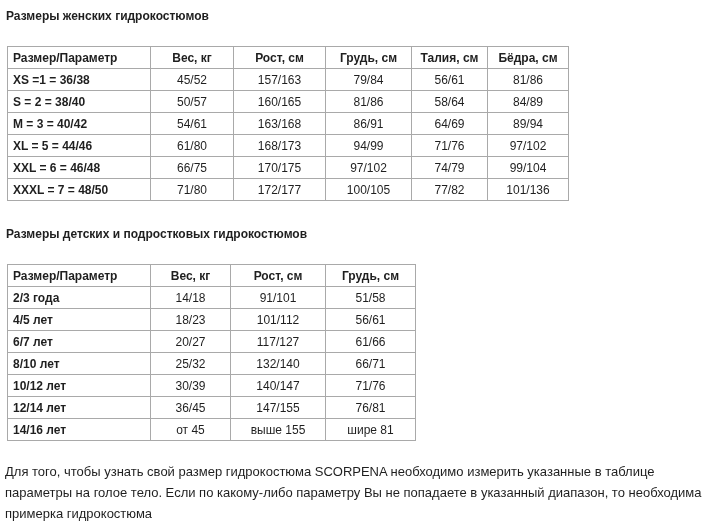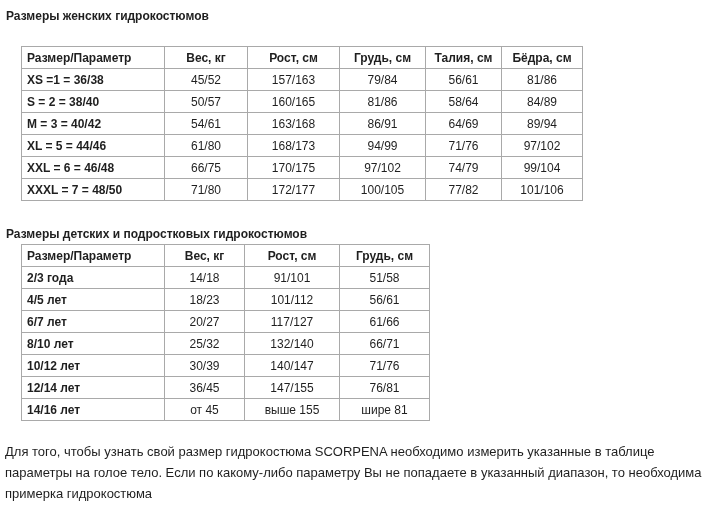--- a/index.html
+++ b/index.html
@@ -18,25 +18,25 @@
   .page {
     padding: 0 4px 0 5px;
   }
   .section-title {
     font-size: 12px;
     font-weight: bold;
     line-height: 15px;
     margin: 0 0 0 1px;
   }
   .section-title.women { padding-top: 9px; margin-bottom: 22px; }
-  .section-title.kids  { padding-top: 26px; margin-bottom: 2px; }
+  .section-title.kids  { padding-top: 26px; margin-bottom: 22px; }
   table.size-table {
     border-collapse: collapse;
     table-layout: fixed;
-    margin-left: 16px;
+    margin-left: 2px;
   }
   table.size-table th,
   table.size-table td {
     border: 1px solid #a9a9a9;
     height: 22px;
     font-size: 12px;
     padding: 0 2px;
     text-align: center;
     vertical-align: middle;
     white-space: nowrap;
@@ -123,21 +123,21 @@
           <td>97/102</td>
           <td>74/79</td>
           <td>99/104</td>
         </tr>
         <tr>
           <td class="first">XXXL = 7 = 48/50</td>
           <td>71/80</td>
           <td>172/177</td>
           <td>100/105</td>
           <td>77/82</td>
-          <td>101/106</td>
+          <td>101/136</td>
         </tr>
       </tbody>
     </table>
 
   <h2 class="section-title kids">Размеры детских и подростковых гидрокостюмов</h2>
 
   <table class="size-table">
       <colgroup>
         <col style="width: 143px;">
         <col style="width: 80px;">

